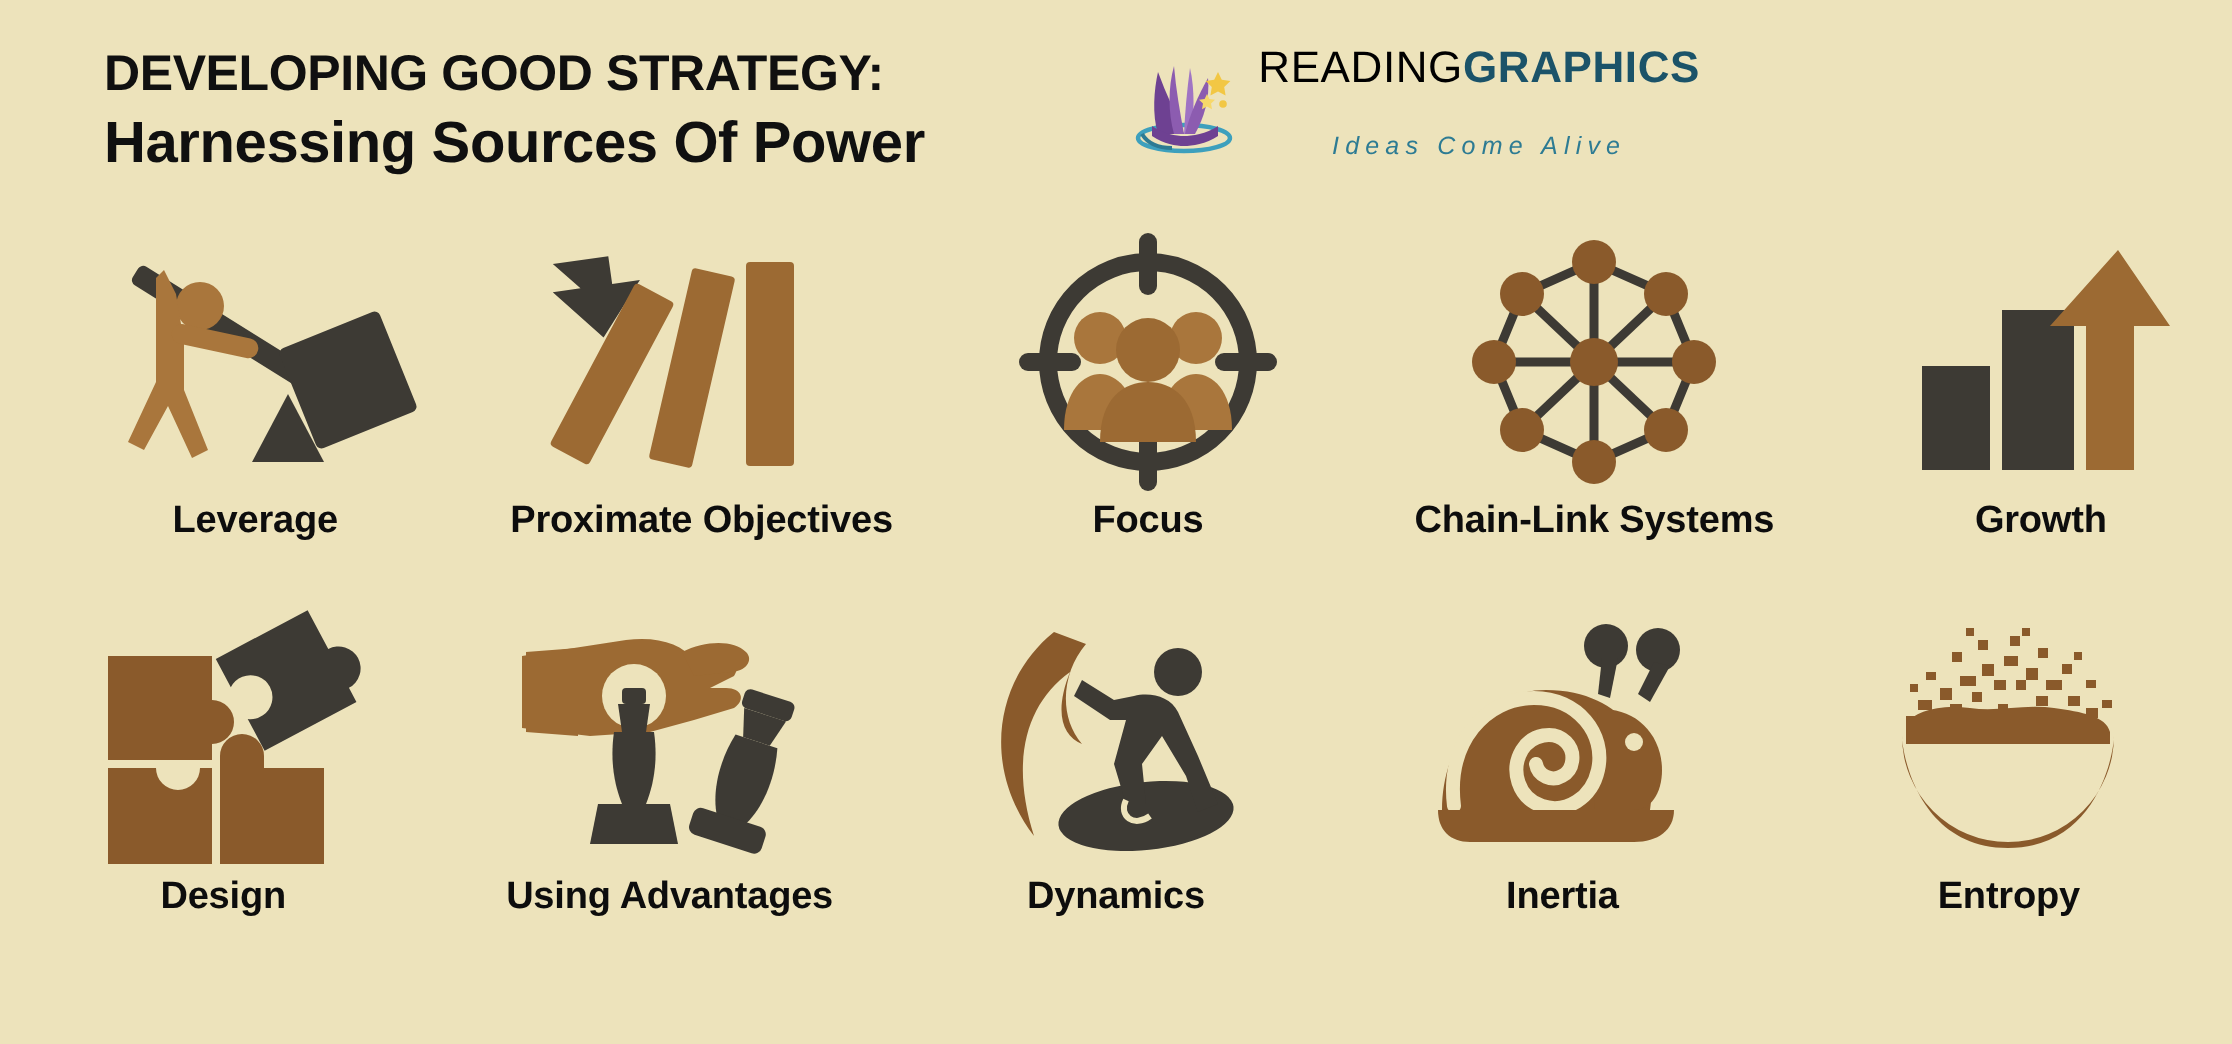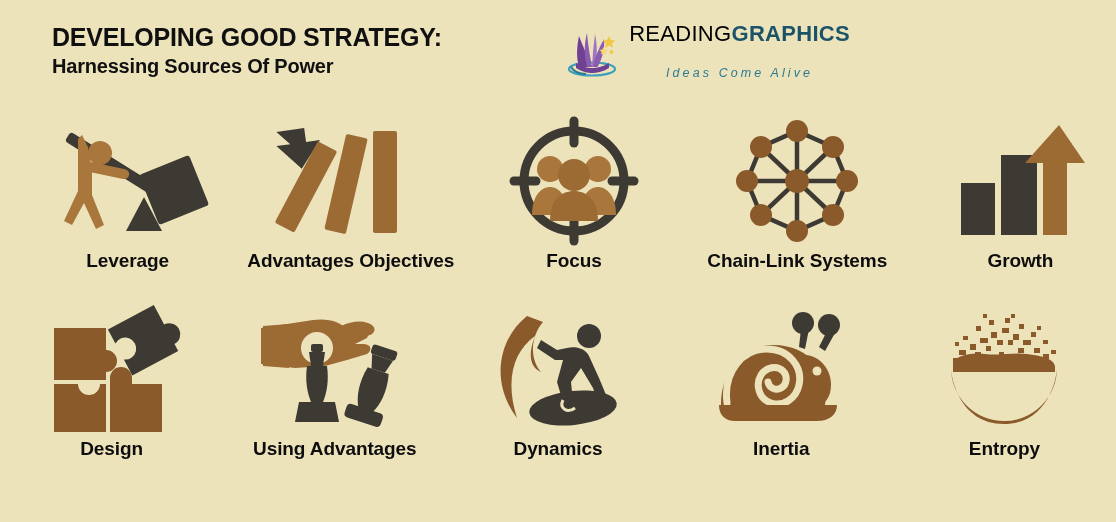--- a/index.html
+++ b/index.html
@@ -15,21 +15,21 @@
   
   .header{position:absolute;left:0;top:0;width:892px;height:110px;}
   .title{
     position:absolute;left:52px;top:22px;
     color:#101010;
     font-weight:bold;
     line-height:1.26;
     letter-spacing:-0.2px;
   }
   .title .l1{display:block;font-size:25px;}
-  .title .l2{display:block;font-size:20px;}
+  .title .l2{display:block;font-size:29px;}
 
   .logo{position:absolute;right:42px;top:22px;height:58px;display:flex;align-items:center;}
   .logo-mark{width:58px;height:56px;margin-right:7px;flex:0 0 auto;}
   .logo-text{display:flex;flex-direction:column;justify-content:center;}
   .logo-word{font-size:22px;line-height:1;letter-spacing:0.3px;white-space:nowrap;}
   .logo-word .lw-a{color:#000000;font-weight:400;}
   .logo-word .lw-b{color:#1b5369;font-weight:bold;}
   .logo-tag{
     margin-top:21px;font-size:12.5px;font-style:italic;color:#2d7b93;
     letter-spacing:3.1px;text-align:center;white-space:nowrap;
@@ -114,21 +114,21 @@
 
             <g fill="#3d3a34">
               <path d="M18 10 L46 10 L46 24 L60 24 L38 50 L16 24 L30 24 Z" transform="rotate(-8 38 30)"></path>
             </g>
 
             <rect x="34" y="22" width="22" height="92" rx="2" fill="#9c6a33" transform="rotate(28 45 68)"></rect>
             <rect x="74" y="16" width="22" height="98" rx="2" fill="#9c6a33" transform="rotate(13 85 65)"></rect>
             <rect x="112" y="12" width="24" height="102" rx="2" fill="#9c6a33"></rect>
           </svg>
         </div>
-        <div class="cell-label">Advantages Objectives</div>
+        <div class="cell-label">Proximate Objectives</div>
       </div>
 
       <div class="cell">
         <div class="icon-box">
           <svg viewBox="0 0 124 124" width="124" height="124">
             <circle cx="62" cy="62" r="50" fill="none" stroke="#3d3a34" stroke-width="9"></circle>
             <g stroke="#3d3a34" stroke-width="9" stroke-linecap="round">
               <line x1="62" y1="2" x2="62" y2="24"></line>
               <line x1="62" y1="100" x2="62" y2="122"></line>
               <line x1="2" y1="62" x2="24" y2="62"></line>

